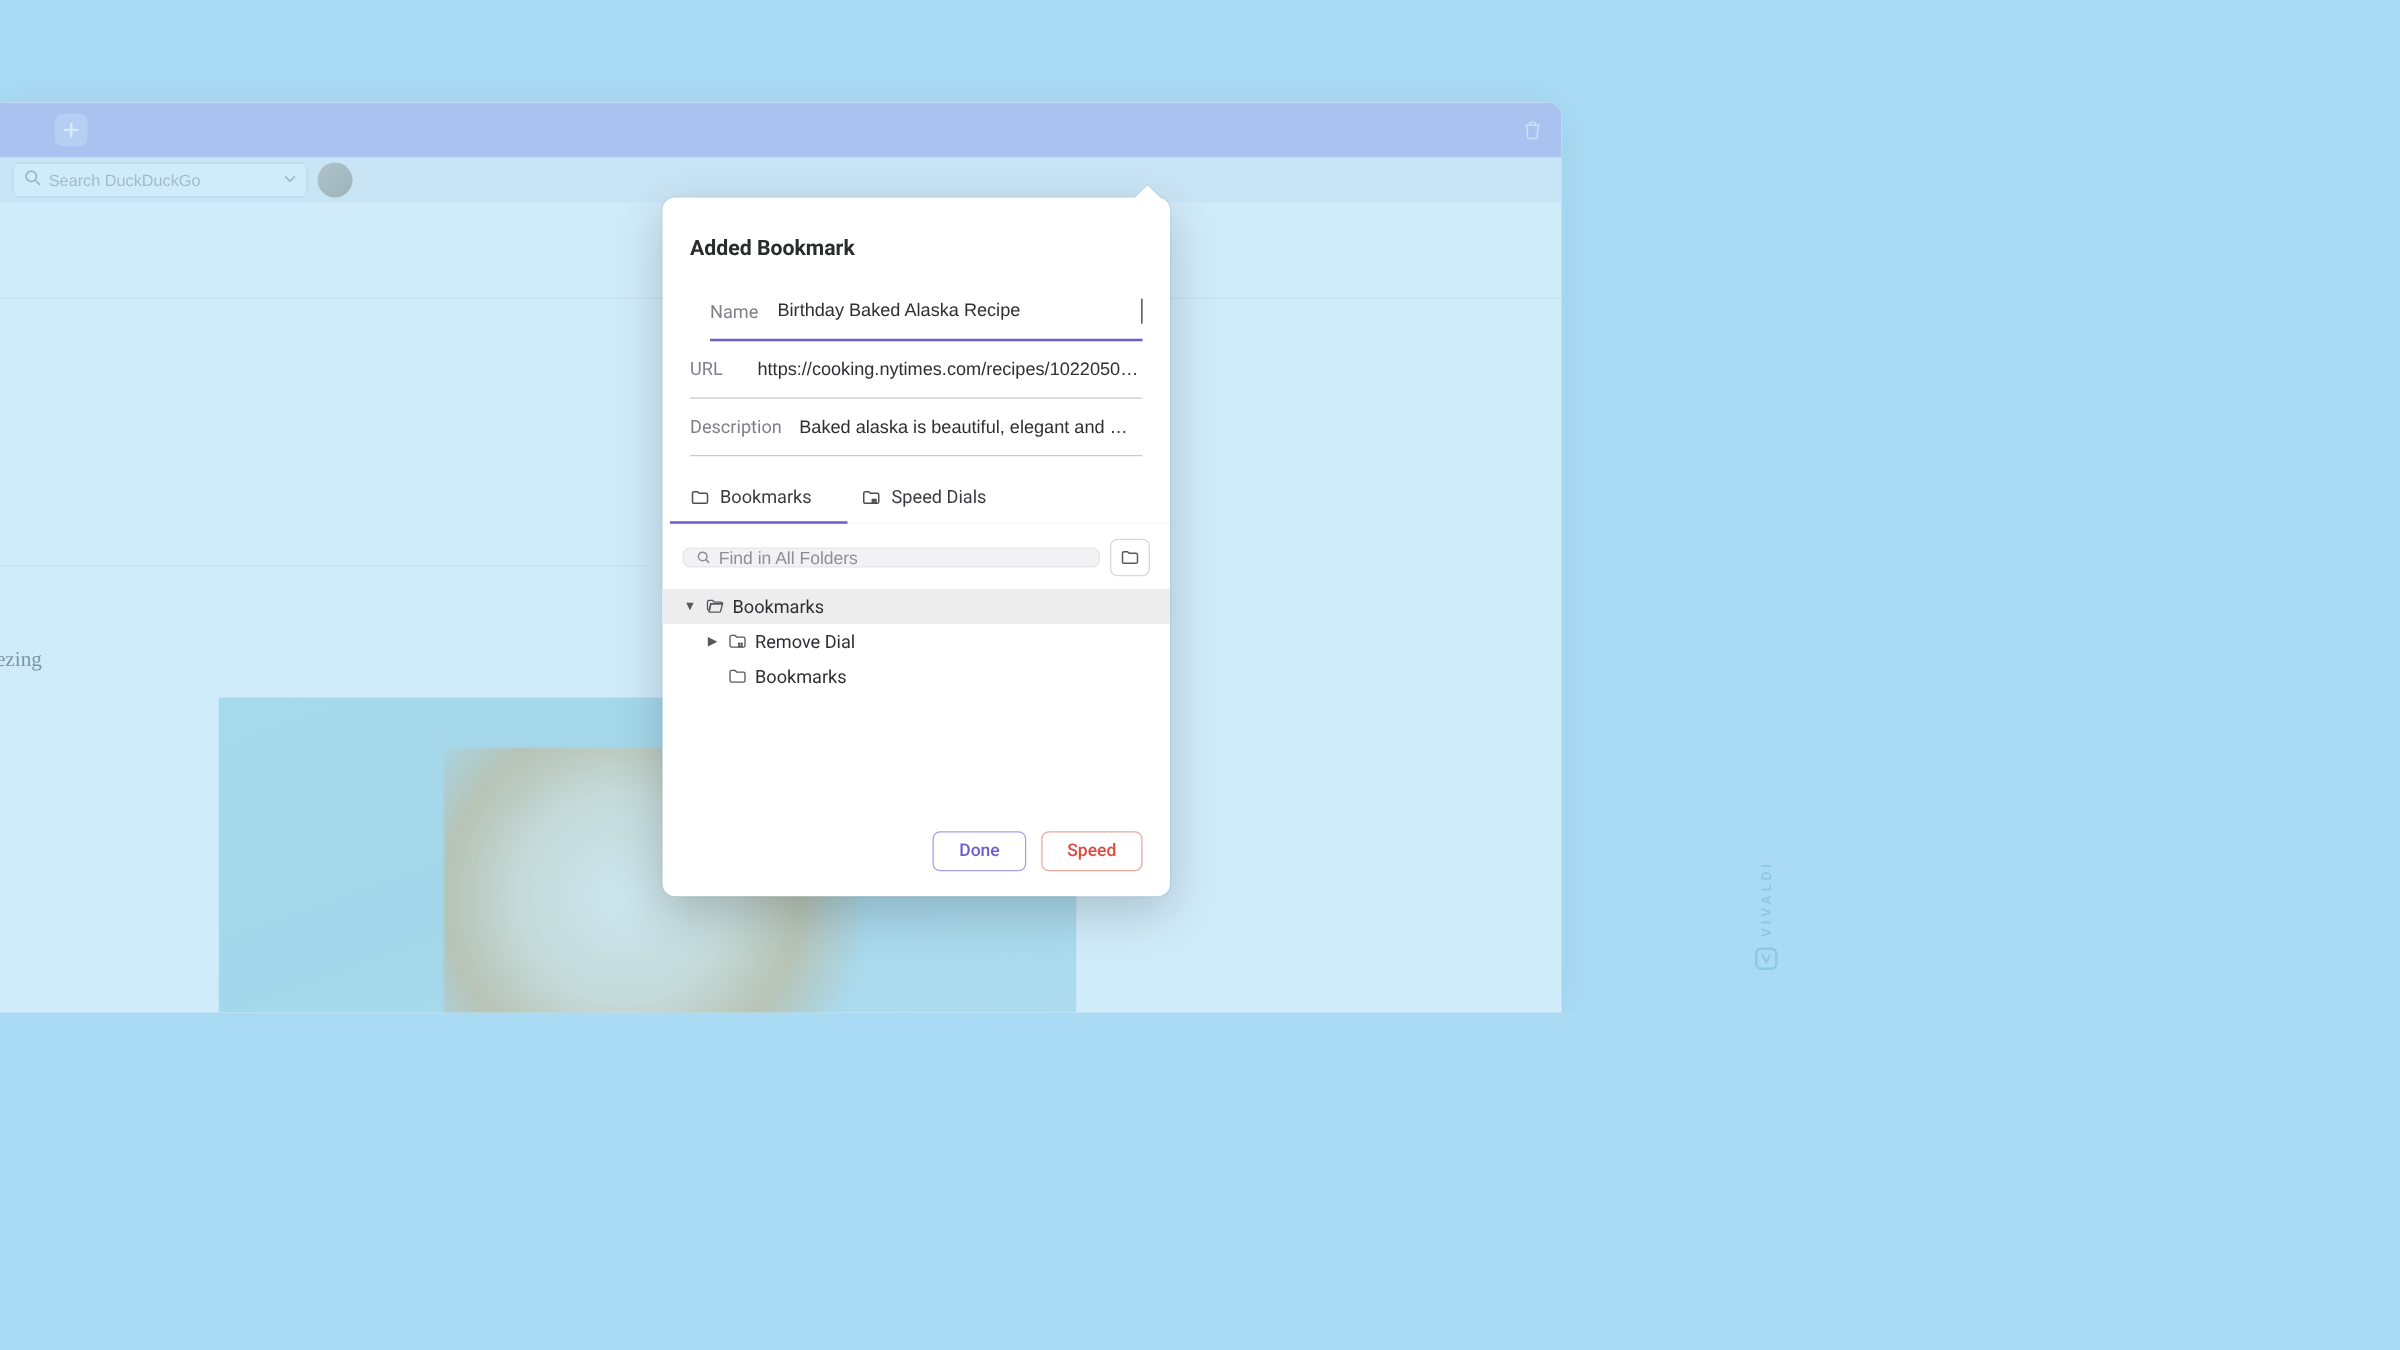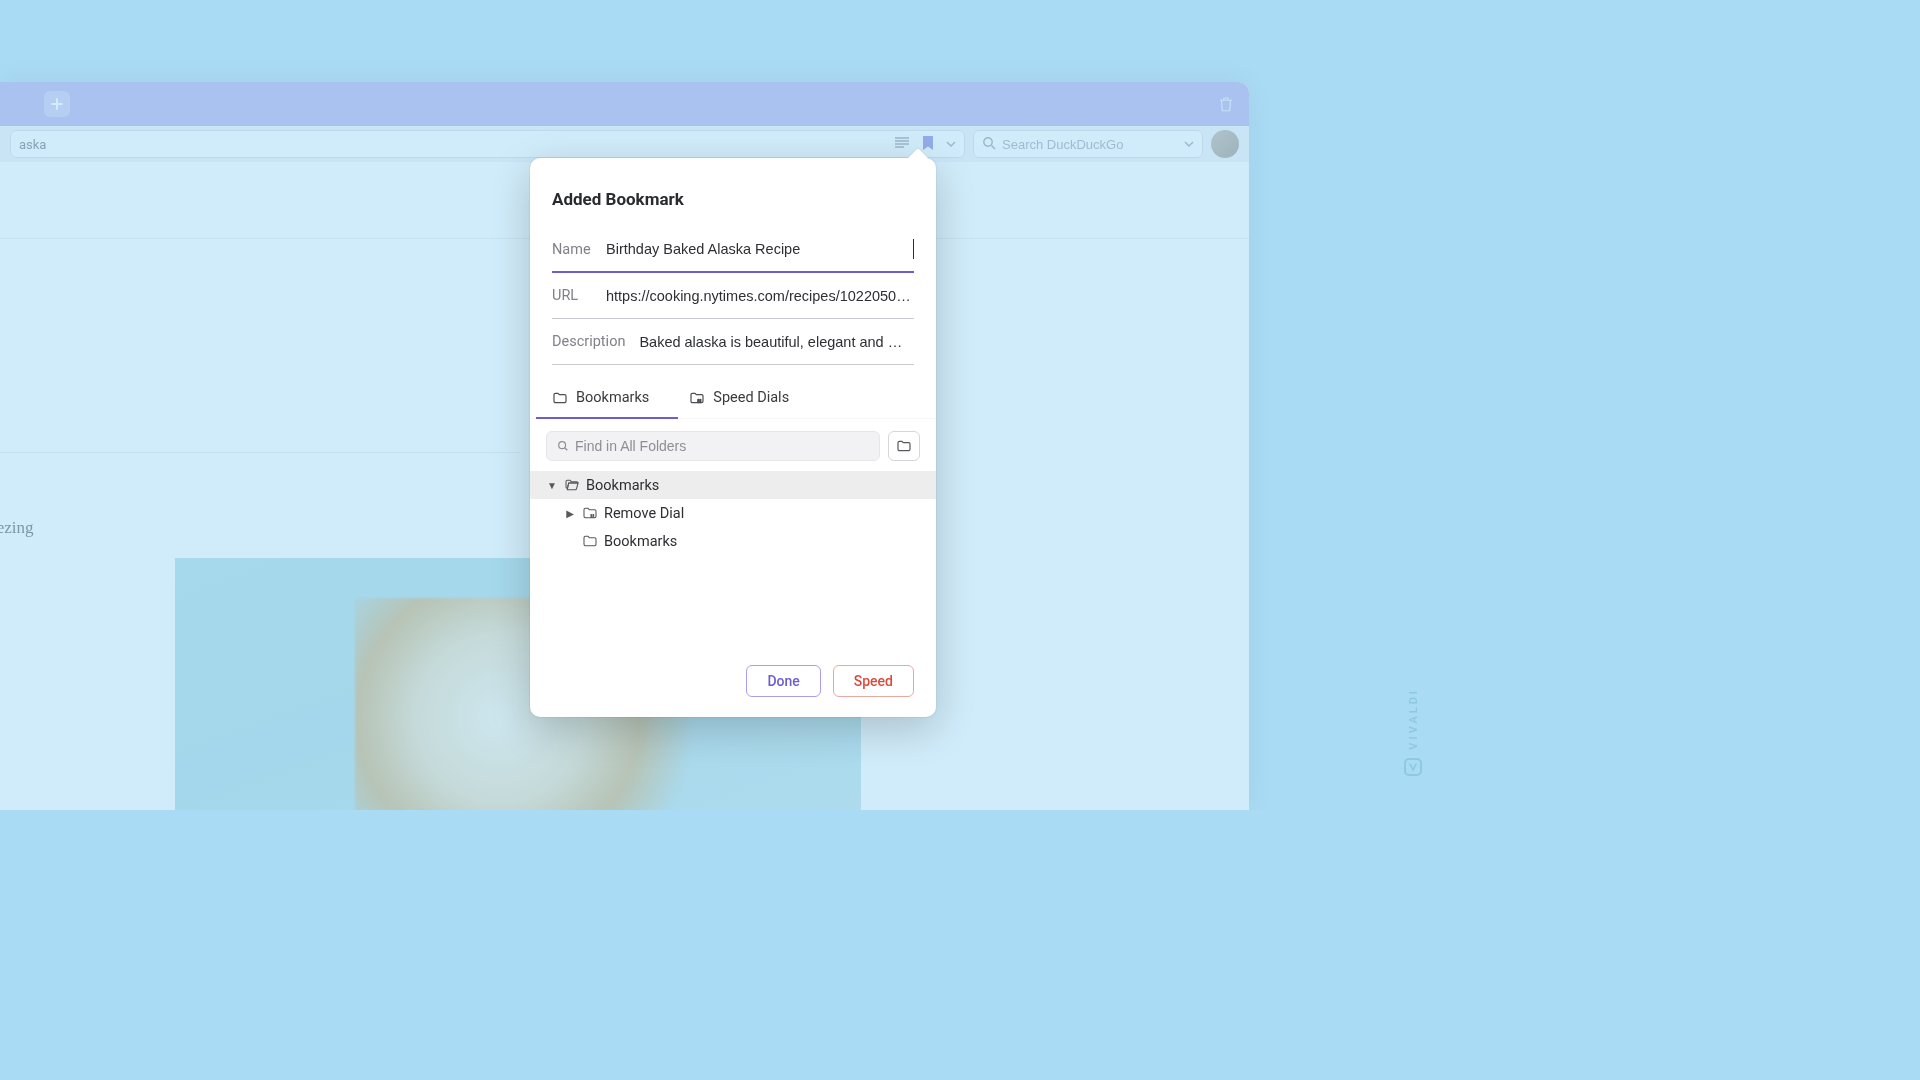--- a/index.html
+++ b/index.html
@@ -162,21 +162,21 @@
     box-shadow: -1px -1px 1px rgba(0,0,0,0.04);
   }
   .popup h1 { font-size: 17px; font-weight: 700; color: #2A2B2E; padding: 31px 22px 18px; }
   .fields { padding: 0 22px; }
   .field {
     display: flex; align-items: center;
     border-bottom: 1px solid #C9CACF;
     height: 46px;
     gap: 14px;
   }
-  .field.active { border-bottom: 2px solid #6C5DD3; }
+  .field.active { border-bottom: 2px solid #6C5DD3; margin-left: 16px; }
   .field label { color: #808189; font-size: 14.5px; flex-shrink: 0; min-width: 40px; }
   .field input {
     border: 0; outline: 0; flex: 1; font-size: 14.5px; color: #2E2F33;
     background: transparent;
   }
   .field input::placeholder { color: #808189; }
   .field .cursor-bar {
     width: 1px; height: 20px; background: #2E2F33; margin-left: -12px;
   }
 
@@ -191,21 +191,21 @@
   .loc-tab { display: flex; align-items: center; gap: 8px; padding: 14px 0 12px; color: #3A3B3E; font-size: 14.5px; cursor: pointer; }
   .loc-tab svg { color: #4D4E52; }
   .loc-underline { position: absolute; left: 6px; bottom: -1px; width: 142px; height: 2px; background: #6C5DD3; }
 
   .search-row {
     display: flex; align-items: center; gap: 8px;
     padding: 12px 16px 10px;
   }
   .folder-search {
     flex: 1;
-    height: 30px;
+    height: 16px;
     background: #F2F2F4;
     border: 1px solid #E6E6E9;
     border-radius: 6px;
     display: flex; align-items: center;
     padding: 0 10px;
     gap: 6px;
     color: #8E8F95;
     font-size: 14px;
   }
   .folder-search input { border: 0; outline: 0; background: transparent; font-size: 14px; flex: 1; }
@@ -270,40 +270,20 @@
         </svg>
     </div>
     <div class="trash">
       <svg width="18" height="18" viewBox="0 0 24 24" fill="none" stroke="currentColor" stroke-width="1.6">
           <path d="M4 7h16M9 7V5a1 1 0 0 1 1-1h4a1 1 0 0 1 1 1v2M6 7l1 13a1 1 0 0 0 1 1h8a1 1 0 0 0 1-1l1-13"></path>
         </svg>
     </div>
   </div>
 
   <div class="toolbar">
-    <div class="address-bar">
-      <span class="address-text">aska</span>
-      <span class="addr-icons">
-        <span>
-          <svg width="16" height="14" viewBox="0 0 16 14" stroke="currentColor" stroke-width="1.4">
-              <path d="M1 2h14M1 5h14M1 8h14M1 11h9"></path>
-            </svg>
-        </span>
-        <span class="bookmark-on">
-          <svg width="12" height="16" viewBox="0 0 12 16">
-              <path d="M1 1h10v14l-5-3.5L1 15V1z"></path>
-            </svg>
-        </span>
-        <span>
-          <svg width="10" height="10" viewBox="0 0 10 10">
-              <path d="M1 3l4 4 4-4" stroke="currentColor" stroke-width="1.4" fill="none"></path>
-            </svg>
-        </span>
-      </span>
-    </div>
     <div class="search-box">
       <span>
         <svg width="14" height="14" viewBox="0 0 14 14" fill="none" stroke="#8A8B92" stroke-width="1.4">
             <circle cx="6" cy="6" r="4.2"></circle>
             <path d="M9.5 9.5L13 13"></path>
           </svg>
       </span>
       <input placeholder="Search DuckDuckGo" style="">
       <span>
         <svg width="10" height="10" viewBox="0 0 10 10">

